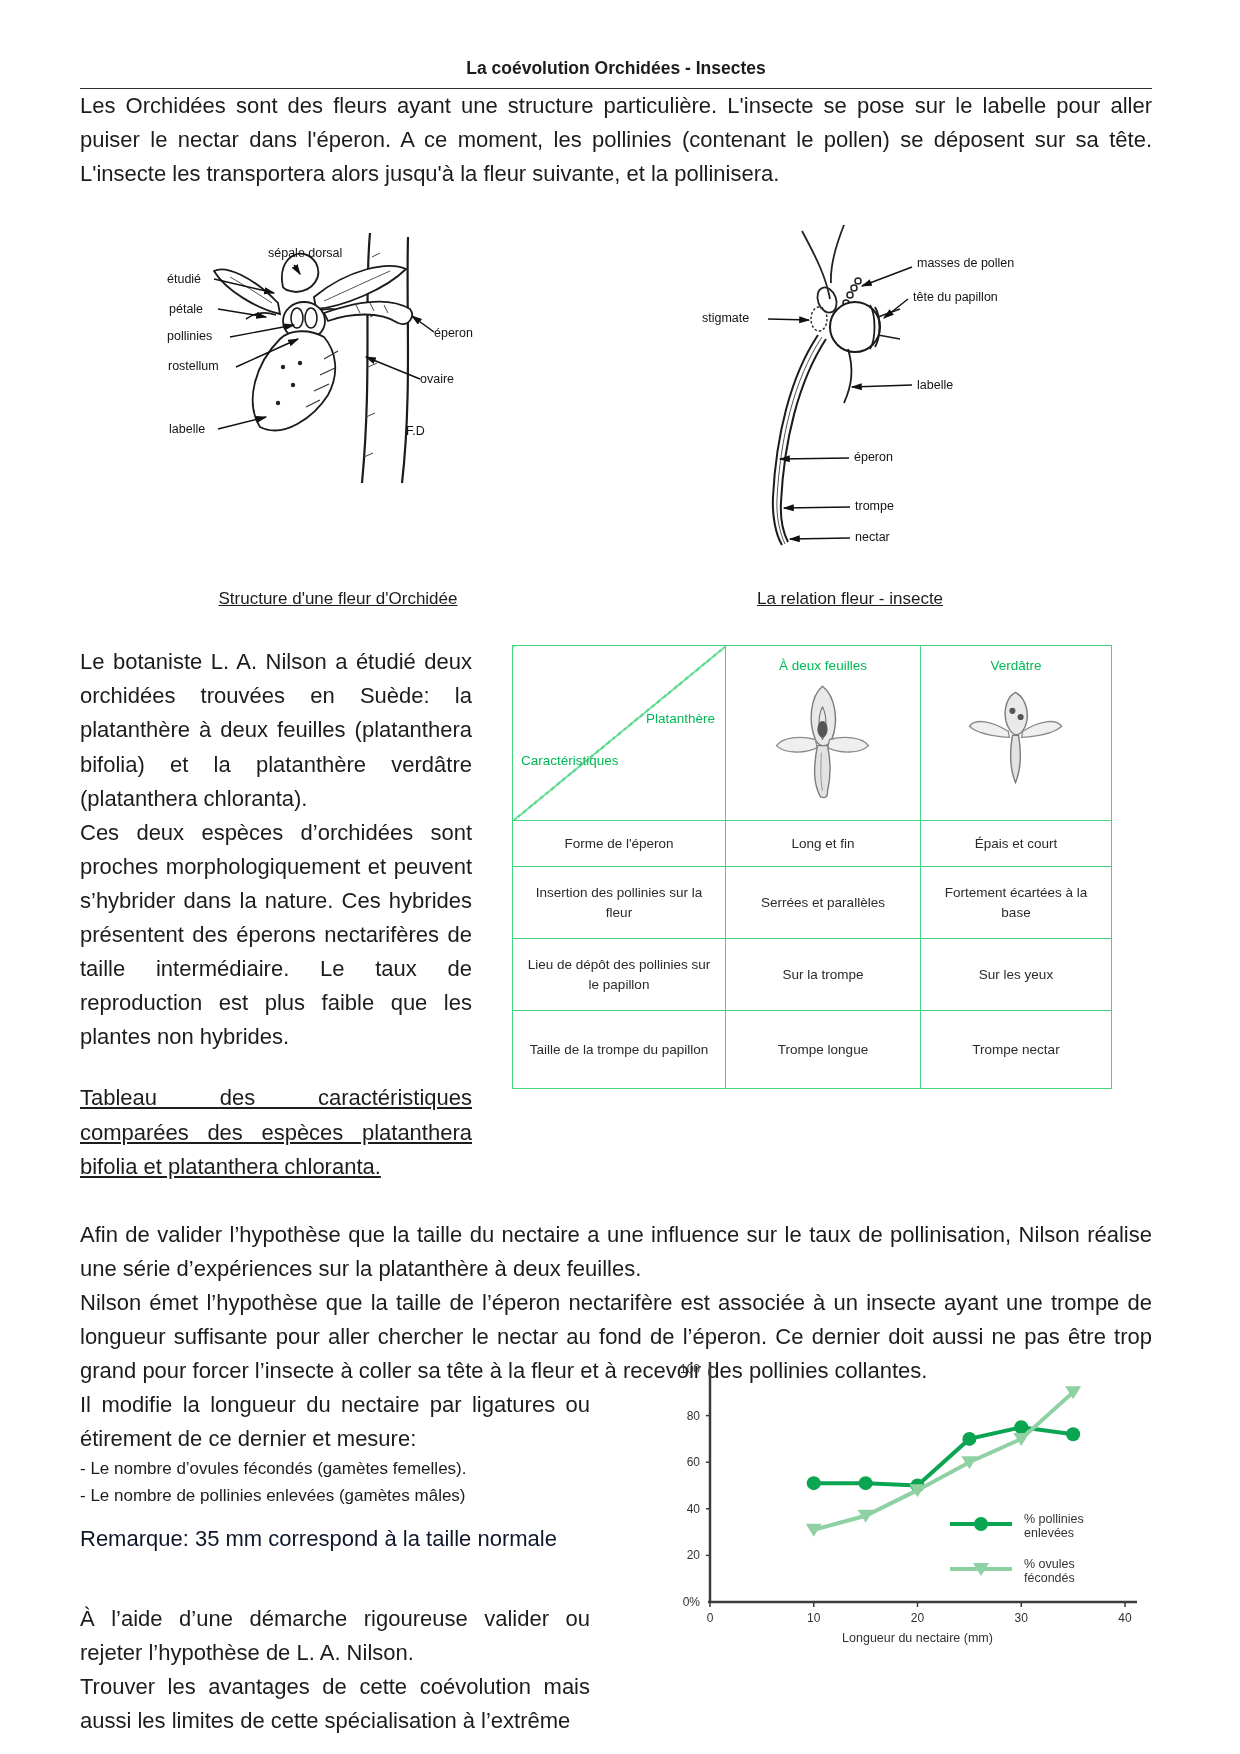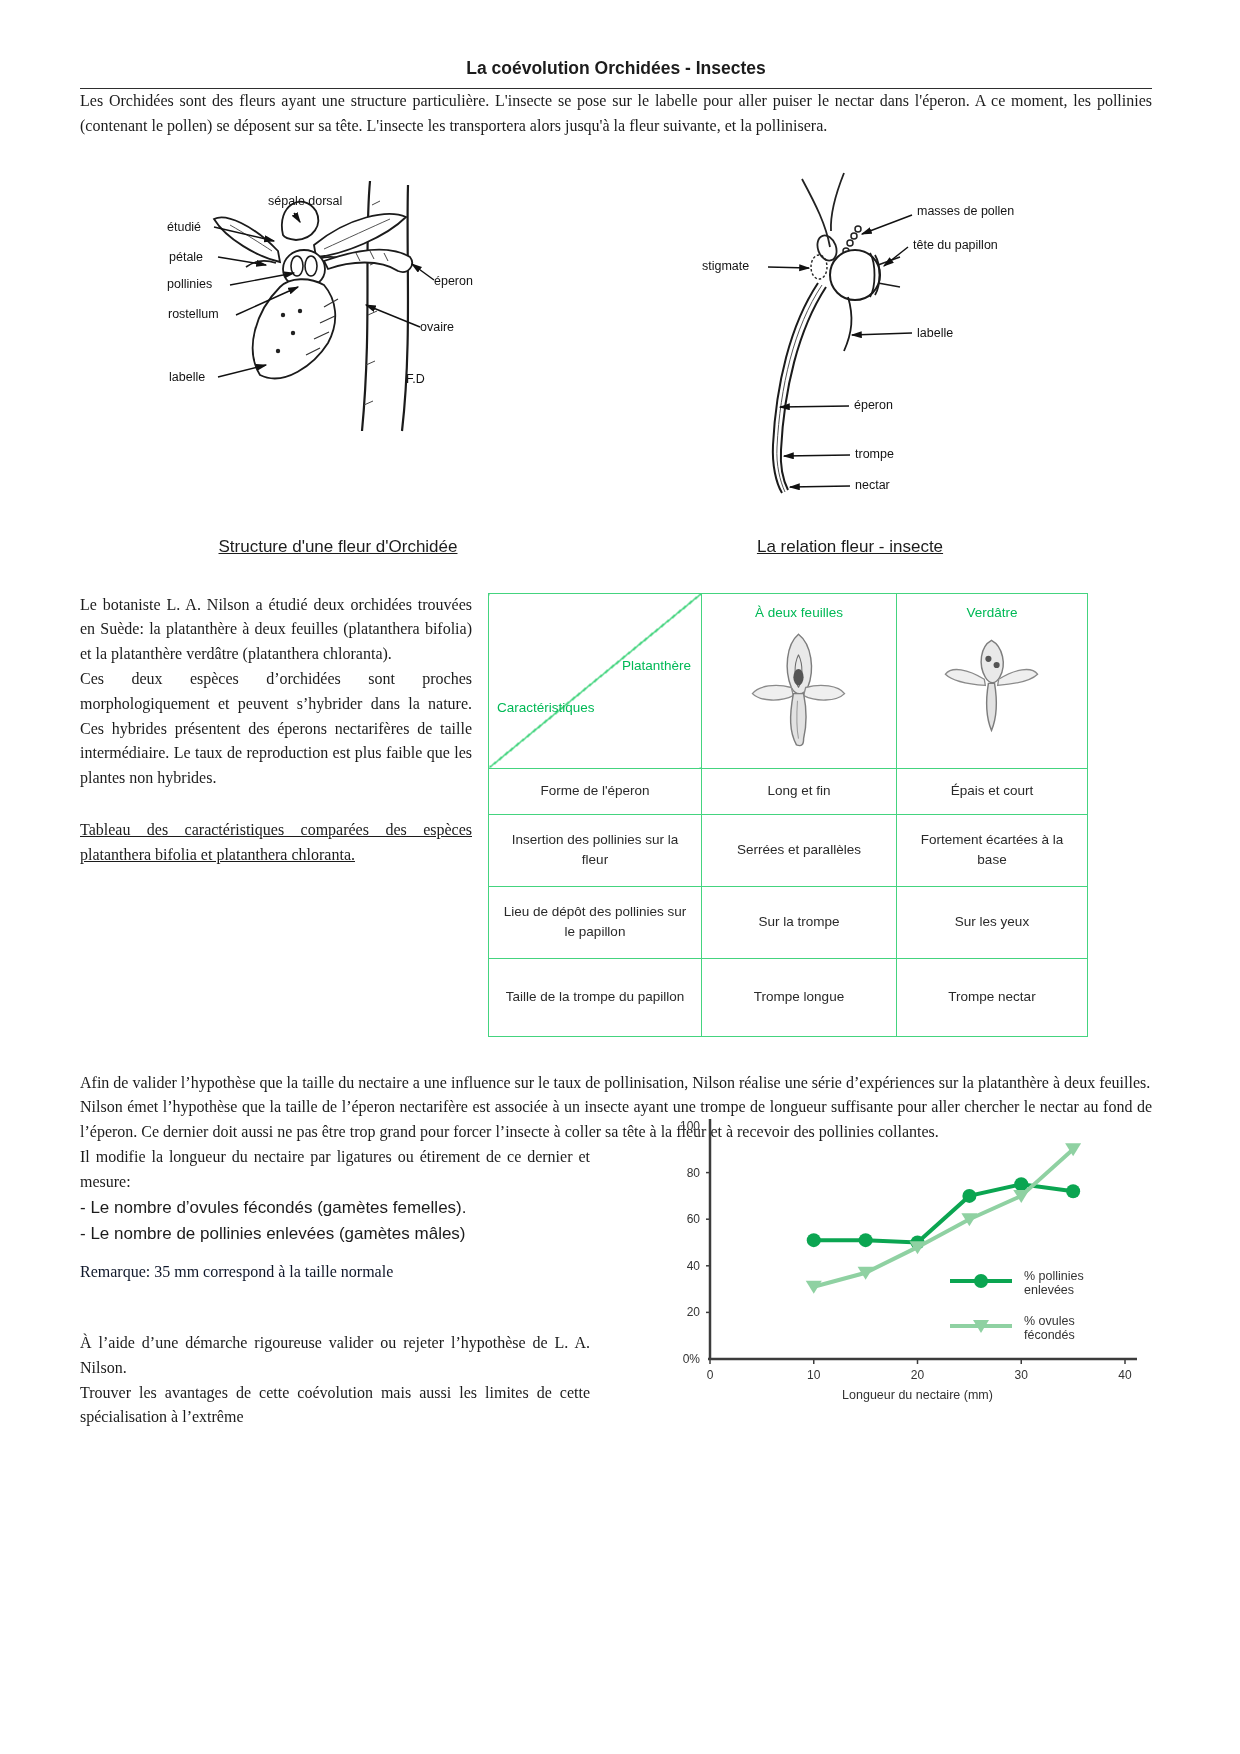--- a/index.html
+++ b/index.html
@@ -11,42 +11,42 @@
   .page{
     width:1232px;min-height:1754px;box-sizing:border-box;
     padding:58px 80px 60px 80px;
     font-family:"Liberation Sans",sans-serif;color:var(--ink);
     position:relative;overflow:hidden;
   }
   .doc-title{
     text-align:center;font-weight:bold;font-size:17.5px;
     padding-bottom:9px;border-bottom:1.5px solid #2e2e2e;
   }
-  p.body{font-size:16px;line-height:1.55;text-align:justify;margin:0;font-family:Liberation Serif, serif;}
+  p.body{font-size:22px;line-height:1.55;text-align:justify;margin:0;}
   .intro{margin-top:26px;}
 
   
   .figures-row{display:flex;margin-top:26px;}
   .fig-col{display:flex;flex-direction:column;height:392px;position:relative;}
   .fig-col.left{width:440px;margin-left:38px;}
   .fig-col.right{width:440px;margin-left:72px;}
   .fig-canvas{position:relative;}
   .fig-label{
     position:absolute;font-size:12.5px;color:#141414;white-space:nowrap;
     line-height:1.1;
   }
   .fig-caption{
     margin-top:auto;text-align:center;font-size:17px;
     text-decoration:underline;
   }
   .sketch{display:block;}
 
   
   .split-section{display:flex;margin-top:36px;}
-  .split-left{width:392px;margin-right:16px;}
+  .split-left{width:392px;margin-right:40px;}
   .split-left p{margin:0;}
   .table-caption{
     margin-top:27px !important;text-decoration:underline;font-size:17px;
     line-height:1.55;text-align:justify;
   }
   table.green-table{border-collapse:collapse;width:548px;table-layout:fixed;align-self:flex-start;}
   table.green-table td{
     border:1.6px solid var(--green-border);
     font-size:13.5px;color:#2a2a2a;text-align:center;vertical-align:middle;
     padding:3px 8px;line-height:1.5;

